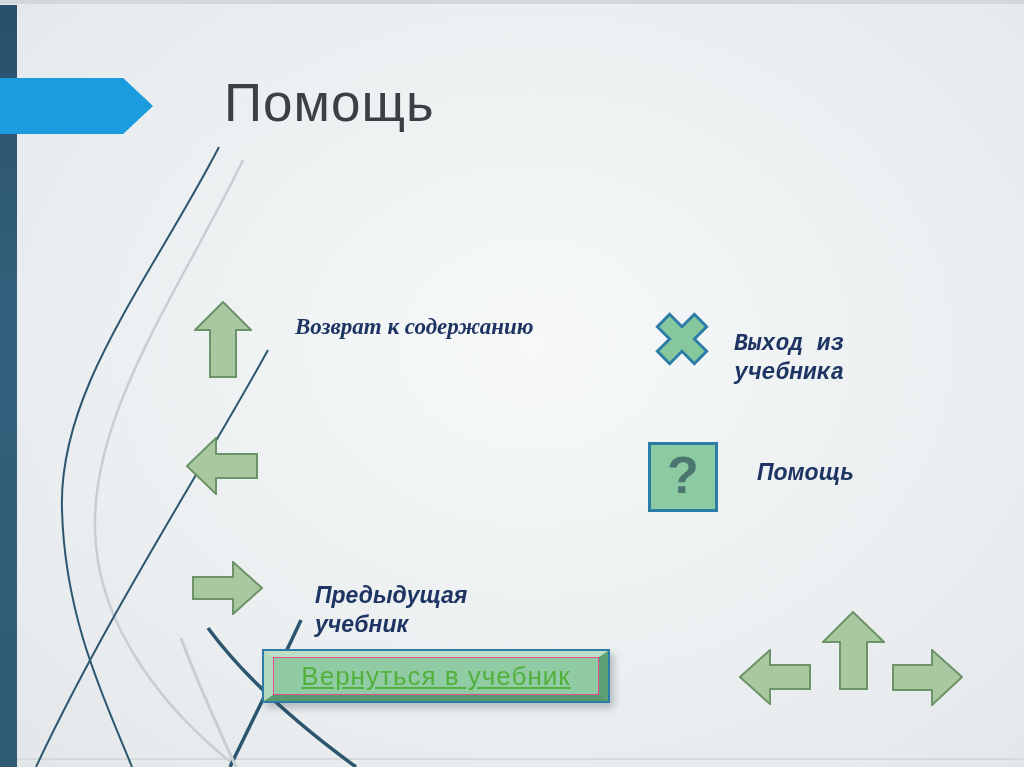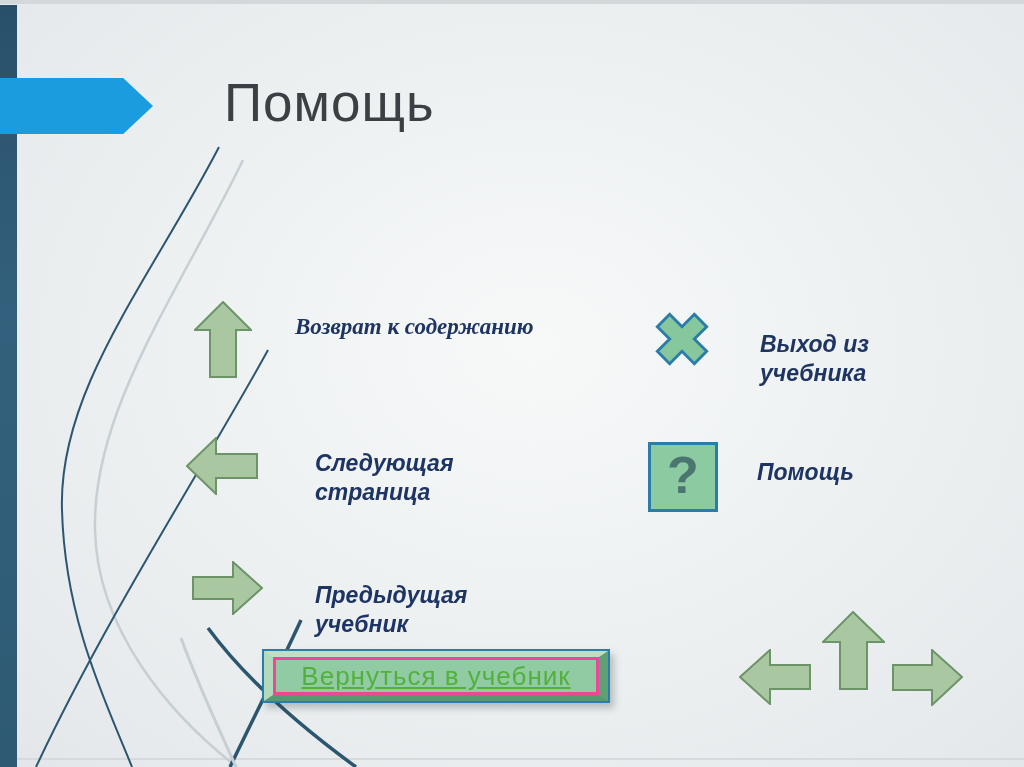--- a/index.html
+++ b/index.html
@@ -37,21 +37,21 @@
     color:#3b4045;z-index:5;
   }
   .legend-label{
     position:absolute;z-index:5;
     font-size:23px;font-weight:bold;font-style:italic;
     color:#1e3462;line-height:29px;
   }
   #label-return{left:295px;top:312px;width:330px;font-family:Liberation Serif, serif;}
   #label-next{left:315px;top:449px;width:180px;}
   #label-prev{left:315px;top:581px;width:190px;}
-  #label-exit{left:760px;top:330px;width:150px;}
+  #label-exit{left:734px;top:330px;width:150px;font-family:Liberation Mono, monospace;}
   #label-help{left:757px;top:458px;width:180px;}
   .icon-abs{position:absolute;z-index:4;line-height:0;}
   #arrow-up{left:194px;top:301px;}
   #arrow-left{left:186px;top:437px;}
   #arrow-right{left:192px;top:561px;}
   #icon-cross{left:651px;top:308px;}
   #icon-question{
     left:648px;top:442px;width:64px;height:64px;
     background:#8ccaa1;border:3px solid #2b7da7;
     display:flex;align-items:center;justify-content:center;
@@ -70,21 +70,21 @@
     box-shadow:4px 5px 7px rgba(40,60,60,0.28);
     cursor:pointer;padding:0;
   }
   .return-button .bevel{
     box-sizing:border-box;width:100%;height:100%;
     border-style:solid;border-width:6px 9px;
     border-color:#bedfc6 #5fa077 #58996f #b2d9bc;
   }
   .return-button .face{
     box-sizing:border-box;width:100%;height:100%;
-    border:3px solid #ec4899;background:#90cba4;
+    border:1px solid #ec4899;background:#90cba4;
     display:flex;align-items:center;justify-content:center;
   }
   .return-button .link-text{
     font-size:26px;color:#52b13c;text-decoration:underline;
     font-weight:400;letter-spacing:1px;
   }
 </style>
 </head>
 <body>
 
@@ -112,21 +112,20 @@
       <polygon points="29,1 57,29 42,29 42,76 16,76 16,29 1,29" fill="#a9c8a2" stroke="#6d9468" stroke-width="2"></polygon>
     </svg>
   </span>
   <div class="legend-label" id="label-return">Возврат к содержанию</div>
 
   <span class="icon-abs" id="arrow-left">
     <svg width="72" height="58" viewBox="0 0 72 58">
       <polygon points="1,29 30,1 30,17 71,17 71,41 30,41 30,57" fill="#a9c8a2" stroke="#6d9468" stroke-width="2"></polygon>
     </svg>
   </span>
-  <div class="legend-label" id="label-next">Следующая страница</div>
 
   <span class="icon-abs" id="arrow-right">
     <svg width="71" height="54" viewBox="0 0 71 54">
       <polygon points="70,27 41,1 41,16 1,16 1,38 41,38 41,53" fill="#a9c8a2" stroke="#6d9468" stroke-width="2"></polygon>
     </svg>
   </span>
   <div class="legend-label" id="label-prev">Предыдущая учебник</div>
 
   <span class="icon-abs" id="icon-cross">
     <svg width="62" height="62" viewBox="0 0 64 64">

